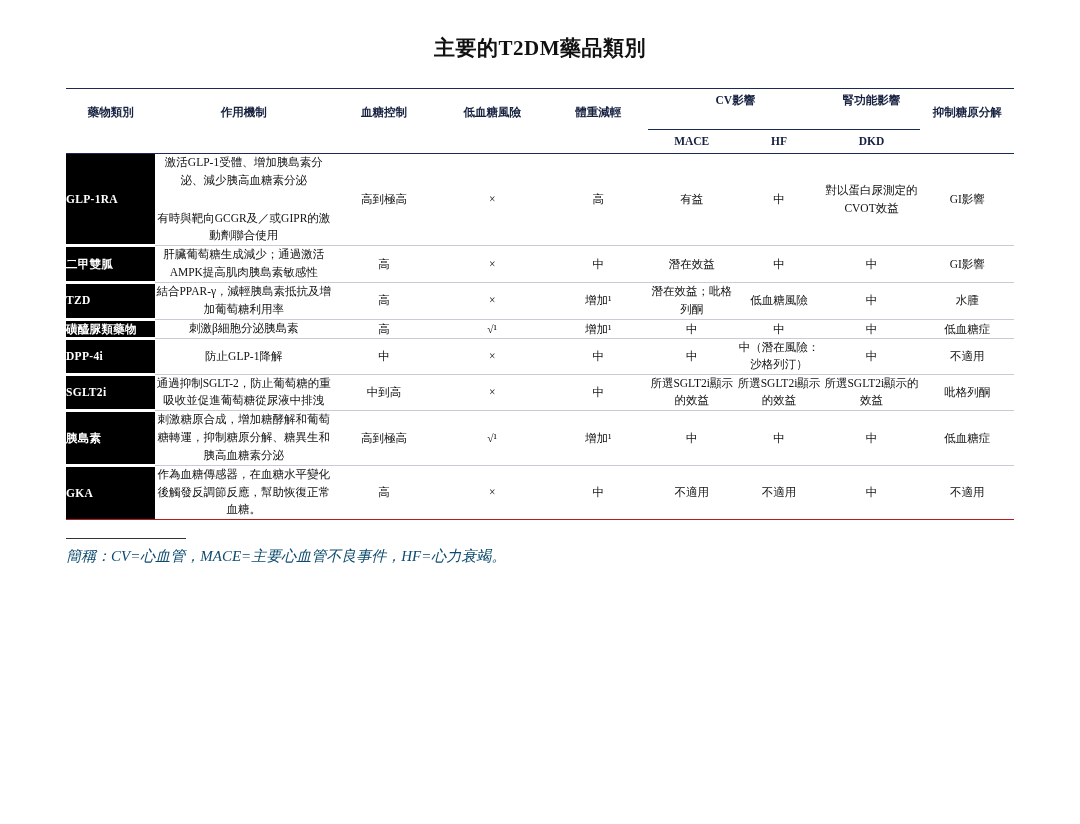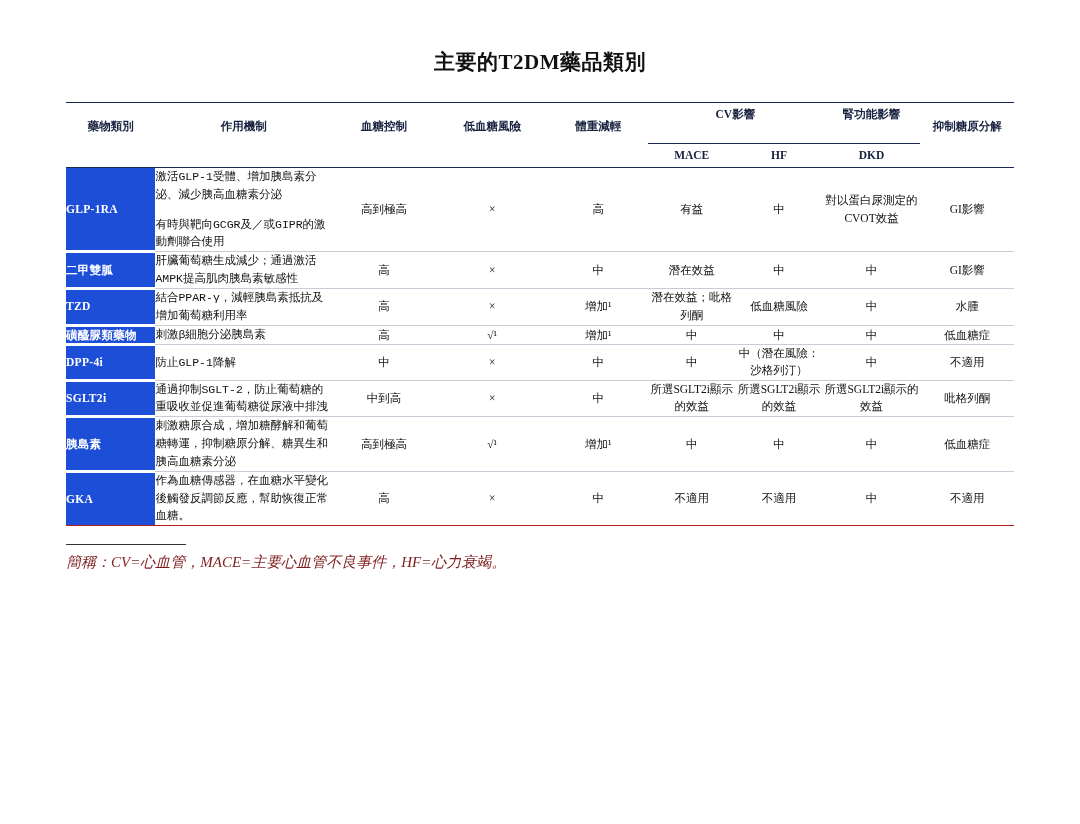--- a/index.html
+++ b/index.html
@@ -14,21 +14,21 @@
     position: relative;
     width: 1080px; height: 824px;
     padding: 0;
     overflow: hidden;
   }
   .title {
     text-align: center;
     font-size: 21px;
     font-weight: bold;
     letter-spacing: 0.5px;
-    margin-top: 48px;
+    margin-top: 34px;
     margin-bottom: 26px;
     color: #111;
   }
   table.main {
     border-collapse: collapse;
     width: 948px;
     margin: 0 auto;
     table-layout: fixed;
   }
   table.main th, table.main td {
@@ -64,55 +64,54 @@
   tbody tr { }
   tbody td {
     border-bottom: 1px solid #c9ccd6;
     padding: 10px 6px;
     text-align: center;
     line-height: 1.45;
     font-size: 11.5px;
   }
   tbody tr:last-child td { border-bottom: 1px solid #b91c1c; }
   td.drugcls {
-    background: #1d4ed8;
+    background: #000000;
     color: #ffffff;
     font-weight: bold;
     text-align: left;
     padding-left: 12px;
     border-bottom: 3px solid #ffffff;
     font-size: 12px;
     letter-spacing: .3px;
   }
   td.mech {
-    text-align: left;
+    text-align: center;
     padding-left: 10px;
     padding-right: 12px;
     line-height: 1.55;
-    font-family: Liberation Mono, monospace;
   }
   td.mech p { margin: 0; }
-  td.mech p + p { margin-top: 12px; }
+  td.mech p + p { margin-top: 20px; }
   .multi { line-height: 1.5; text-align: center; }
 
   
   .footer {
     width: 948px;
     margin: 18px auto 0 auto;
   }
   .footrule {
     width: 120px;
     border-top: 1px solid #333;
     margin-bottom: 8px;
   }
   .footnote {
     font-size: 15px;
     font-style: italic;
     font-family: "Liberation Serif", serif;
-    color: #7f1d1d;
+    color: #0c4a6e;
   }
 </style>
 </head>
 <body>
 
 <div class="page">
 
   <div class="title">主要的T2DM藥品類別</div>
 
   <table class="main">

